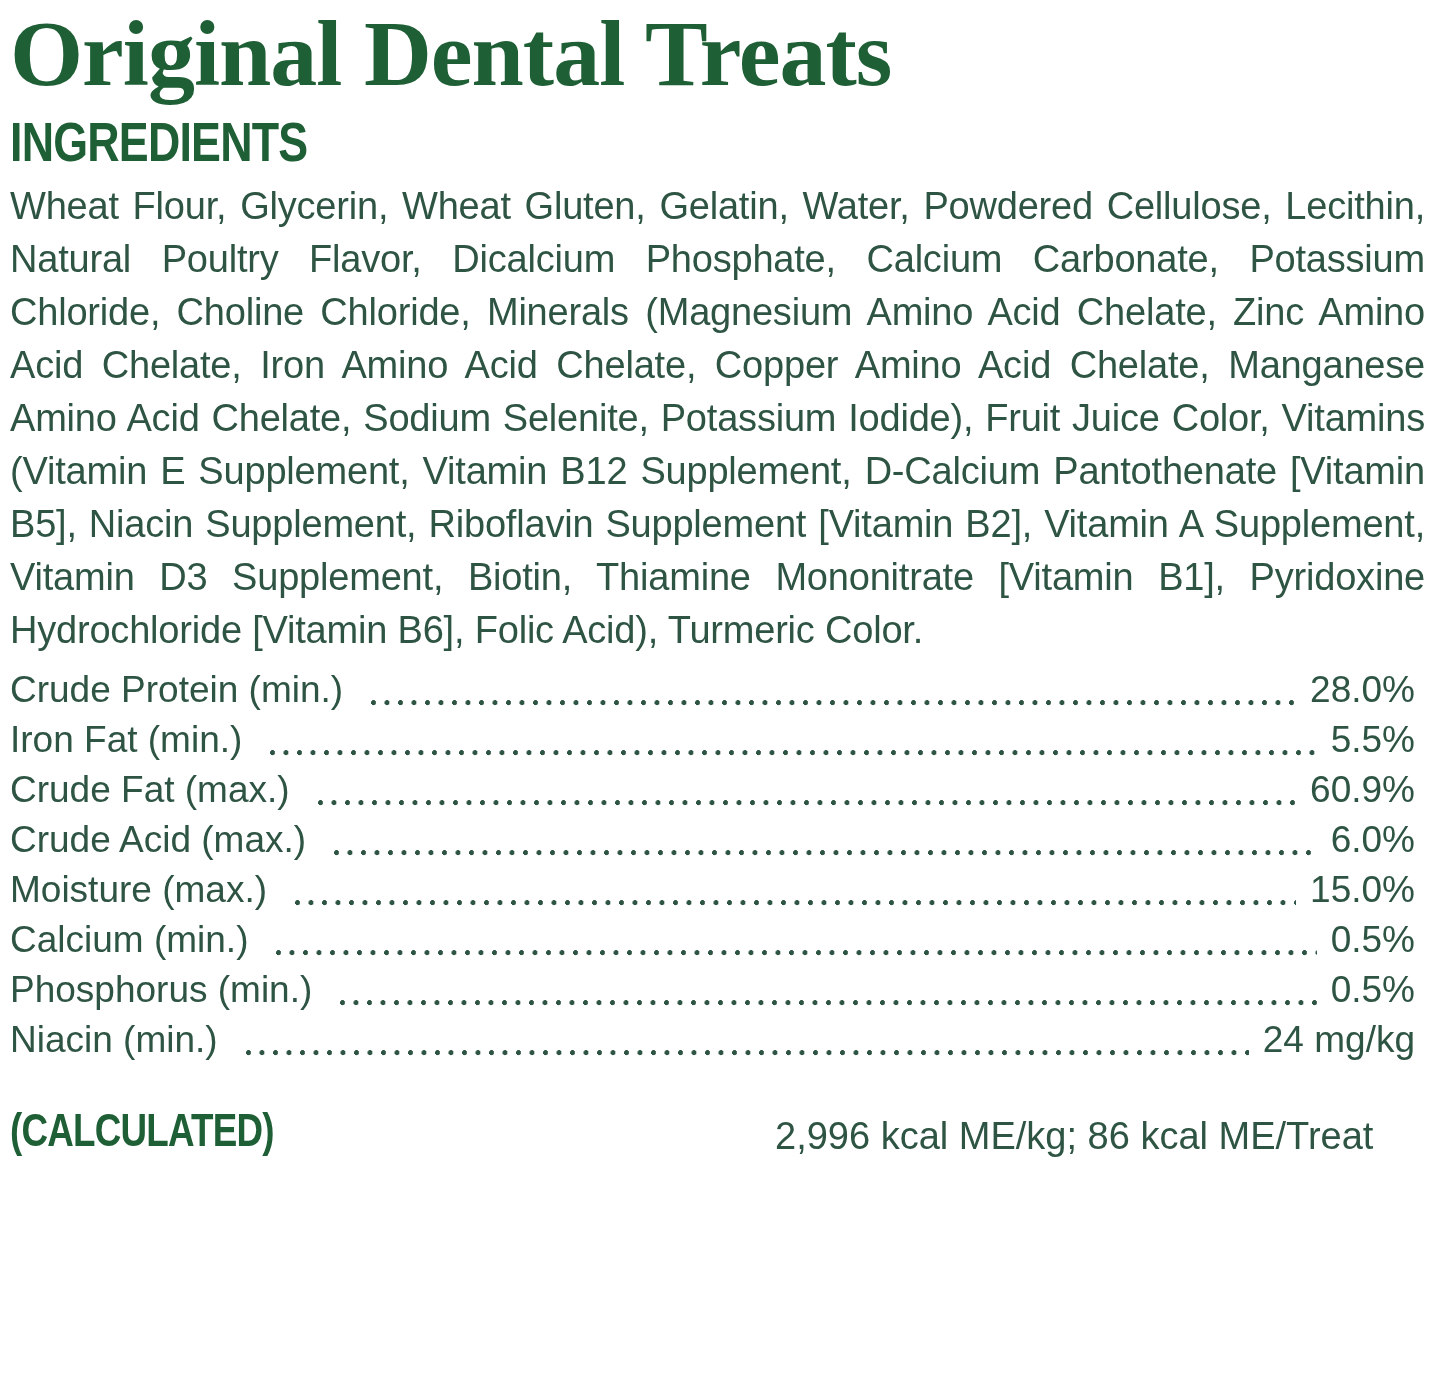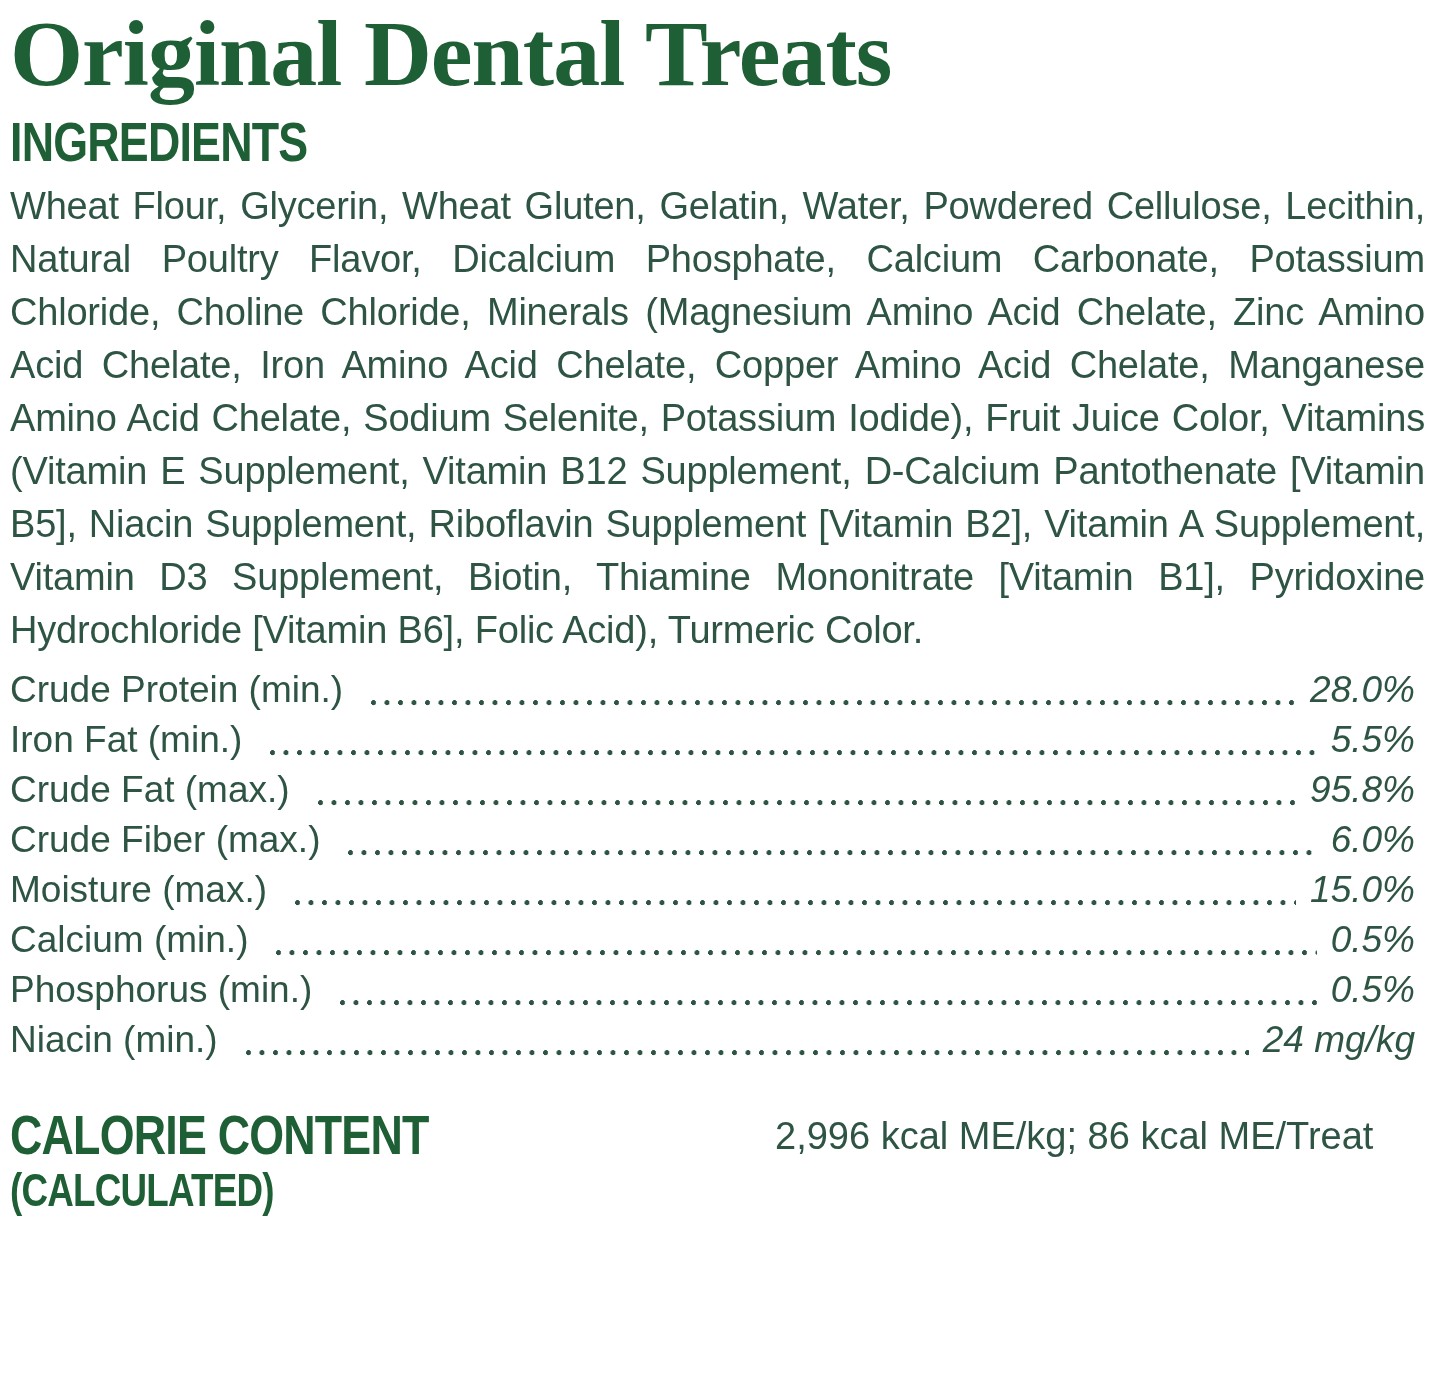--- a/index.html
+++ b/index.html
@@ -71,21 +71,20 @@
     flex:1 1 auto;
     margin:0 14px 0 28px;
     background-image:radial-gradient(circle at 2.5px 2.5px, var(--body-green) 2.2px, transparent 2.6px);
     background-size:13.5px 5.5px;
     background-repeat:repeat-x;
     background-position:left bottom 9px;
   }
   .ga-value{
     line-height:50px;
     white-space:nowrap;
-    font-style:italic;
   }
   .calorie{
     margin-top:42px;
     position:relative;
     height:130px;
   }
   .calorie-h1{margin:0;}
   .calorie-h2{
     margin:4px 0 0 0;
     font-size:46px;
@@ -122,24 +121,24 @@
         <span class="ga-value">28.0%</span>
       </div>
       <div class="ga-row">
         <span class="ga-label">Iron Fat (min.)</span>
         <span class="ga-leader"></span>
         <span class="ga-value">5.5%</span>
       </div>
       <div class="ga-row">
         <span class="ga-label">Crude Fat (max.)</span>
         <span class="ga-leader"></span>
-        <span class="ga-value">95.8%</span>
+        <span class="ga-value">60.9%</span>
       </div>
       <div class="ga-row">
-        <span class="ga-label">Crude Fiber (max.)</span>
+        <span class="ga-label">Crude Acid (max.)</span>
         <span class="ga-leader"></span>
         <span class="ga-value">6.0%</span>
       </div>
       <div class="ga-row">
         <span class="ga-label">Moisture (max.)</span>
         <span class="ga-leader"></span>
         <span class="ga-value">15.0%</span>
       </div>
       <div class="ga-row">
         <span class="ga-label">Calcium (min.)</span>
@@ -152,18 +151,17 @@
         <span class="ga-value">0.5%</span>
       </div>
       <div class="ga-row">
         <span class="ga-label">Niacin (min.)</span>
         <span class="ga-leader"></span>
         <span class="ga-value">24 mg/kg</span>
       </div>
     </div>
 
   <div class="calorie">
-    <h2 class="section-heading calorie-h1"><span class="condensed">CALORIE CONTENT</span></h2>
     <h3 class="calorie-h2"><span class="condensed">(CALCULATED)</span></h3>
     <span class="calorie-value">2,996 kcal ME/kg; 86 kcal ME/Treat</span>
   </div>
 
 </div>
 
 </body></html>

